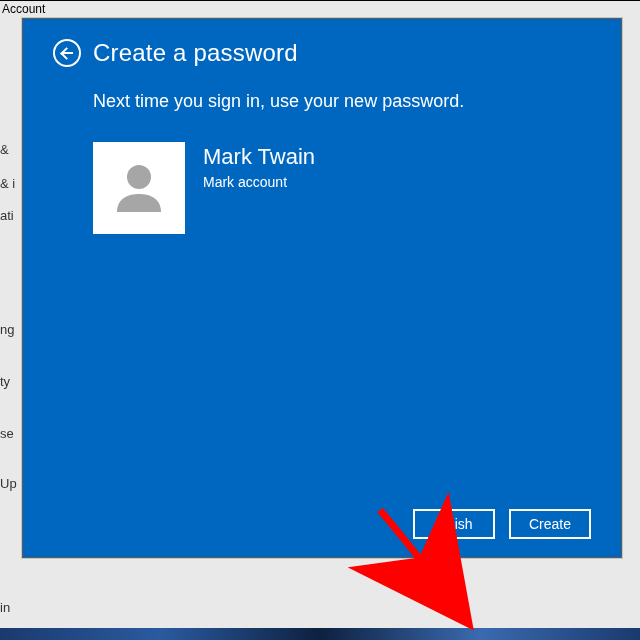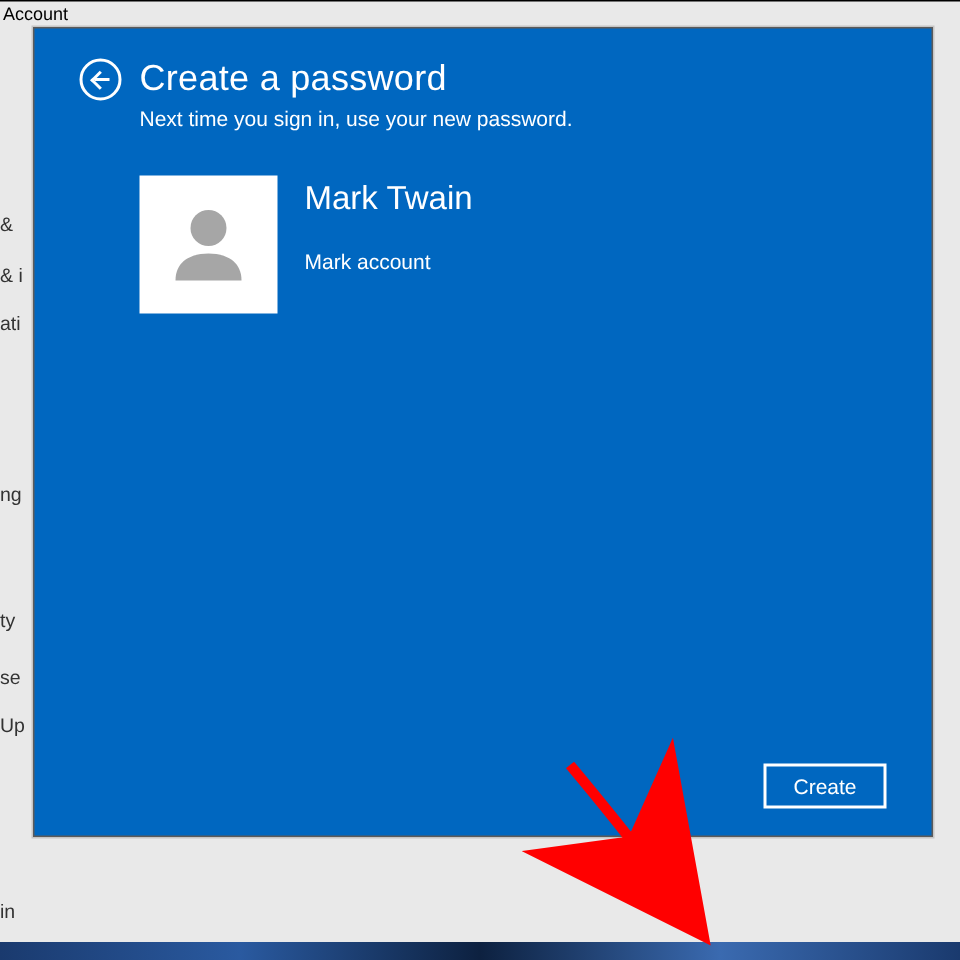--- a/index.html
+++ b/index.html
@@ -35,27 +35,27 @@
     .back-arrow {
       width:12px; height:12px; position:relative;
     }
     .back-arrow::before{
       content:""; position:absolute; left:2px; top:5px; width:10px; height:2px; background:#fff;
     }
     .back-arrow::after{
       content:""; position:absolute; left:1px; top:2px; width:7px; height:7px; border-left:2px solid #fff; border-bottom:2px solid #fff; transform:rotate(45deg);
     }
     .title { font-size:24px; font-weight:400; letter-spacing:0.2px; }
-    .subtitle { margin-left:40px; margin-top:4px; font-size:14px; color:#fff; font-weight:400; }
+    .subtitle { margin-left:40px; margin-top:24px; font-size:18px; color:#fff; font-weight:400; }
     .user-row { display:flex; gap:18px; margin-left:40px; margin-top:30px; align-items:flex-start; }
     .avatar {
       width:92px; height:92px; background:#fff; display:flex; align-items:center; justify-content:center;
     }
     .avatar svg { width:64px; height:64px; }
-    .user-text { display:flex; flex-direction:column; gap:21px; padding-top:2px; }
+    .user-text { display:flex; flex-direction:column; gap:4px; padding-top:2px; }
     .user-name { font-size:22px; font-weight:400; color:#fff; }
     .user-type { font-size:14px; color:#fff; font-weight:400; }
     .spacer { flex:1; }
     .btn-row { display:flex; gap:14px; justify-content:flex-end; margin-top:auto; }
     .btn {
       min-width:82px; height:30px; border:2px solid #fff; background:transparent; color:#fff;
       font-size:14px; display:flex; align-items:center; justify-content:center;
       padding:0 14px;
     }
     .annot-arrow {
@@ -66,22 +66,22 @@
 </head>
 <body>
 
 <div class="bg">
   <div class="bg-border"></div>
   <div class="bg-title">Account</div>
   <div class="bg-left" style="top:142px">&amp;</div>
   <div class="bg-left" style="top:176px">&amp; i</div>
   <div class="bg-left" style="top:208px">ati</div>
   <div class="bg-left" style="top:322px">ng</div>
-  <div class="bg-left" style="top:406px">ty</div>
-  <div class="bg-left" style="top:444px">se</div>
+  <div class="bg-left" style="top:374px">ty</div>
+  <div class="bg-left" style="top:426px">se</div>
   <div class="bg-left" style="top:476px">Up</div>
   <div class="bg-left" style="top:600px">in</div>
   <div class="bottom-strip"></div>
 </div>
 
 <div class="frame">
   <div class="dialog">
     <div class="head-row">
       <div class="back-btn">
         <span class="back-arrow"></span>
@@ -100,20 +100,23 @@
       <div class="user-text">
         <div class="user-name">Mark Twain</div>
         <div class="user-type">Mark account</div>
       </div>
     </div>
 
     <div class="spacer"></div>
 
     <div class="btn-row">
       <div class="btn">
+        <span>Finish</span>
+      </div>
+      <div class="btn">
         <span>Create</span>
       </div>
     </div>
   </div>
 
   <div class="annot-arrow" style="left:347px; top:485px;">
     <svg width="90" height="100">
       <defs>
         <marker id="ah" markerWidth="18" markerHeight="18" refX="9" refY="9" orient="auto">
           <path d="M0,0 L18,9 L0,18 L5,9 Z" fill="#ff0000"></path>

